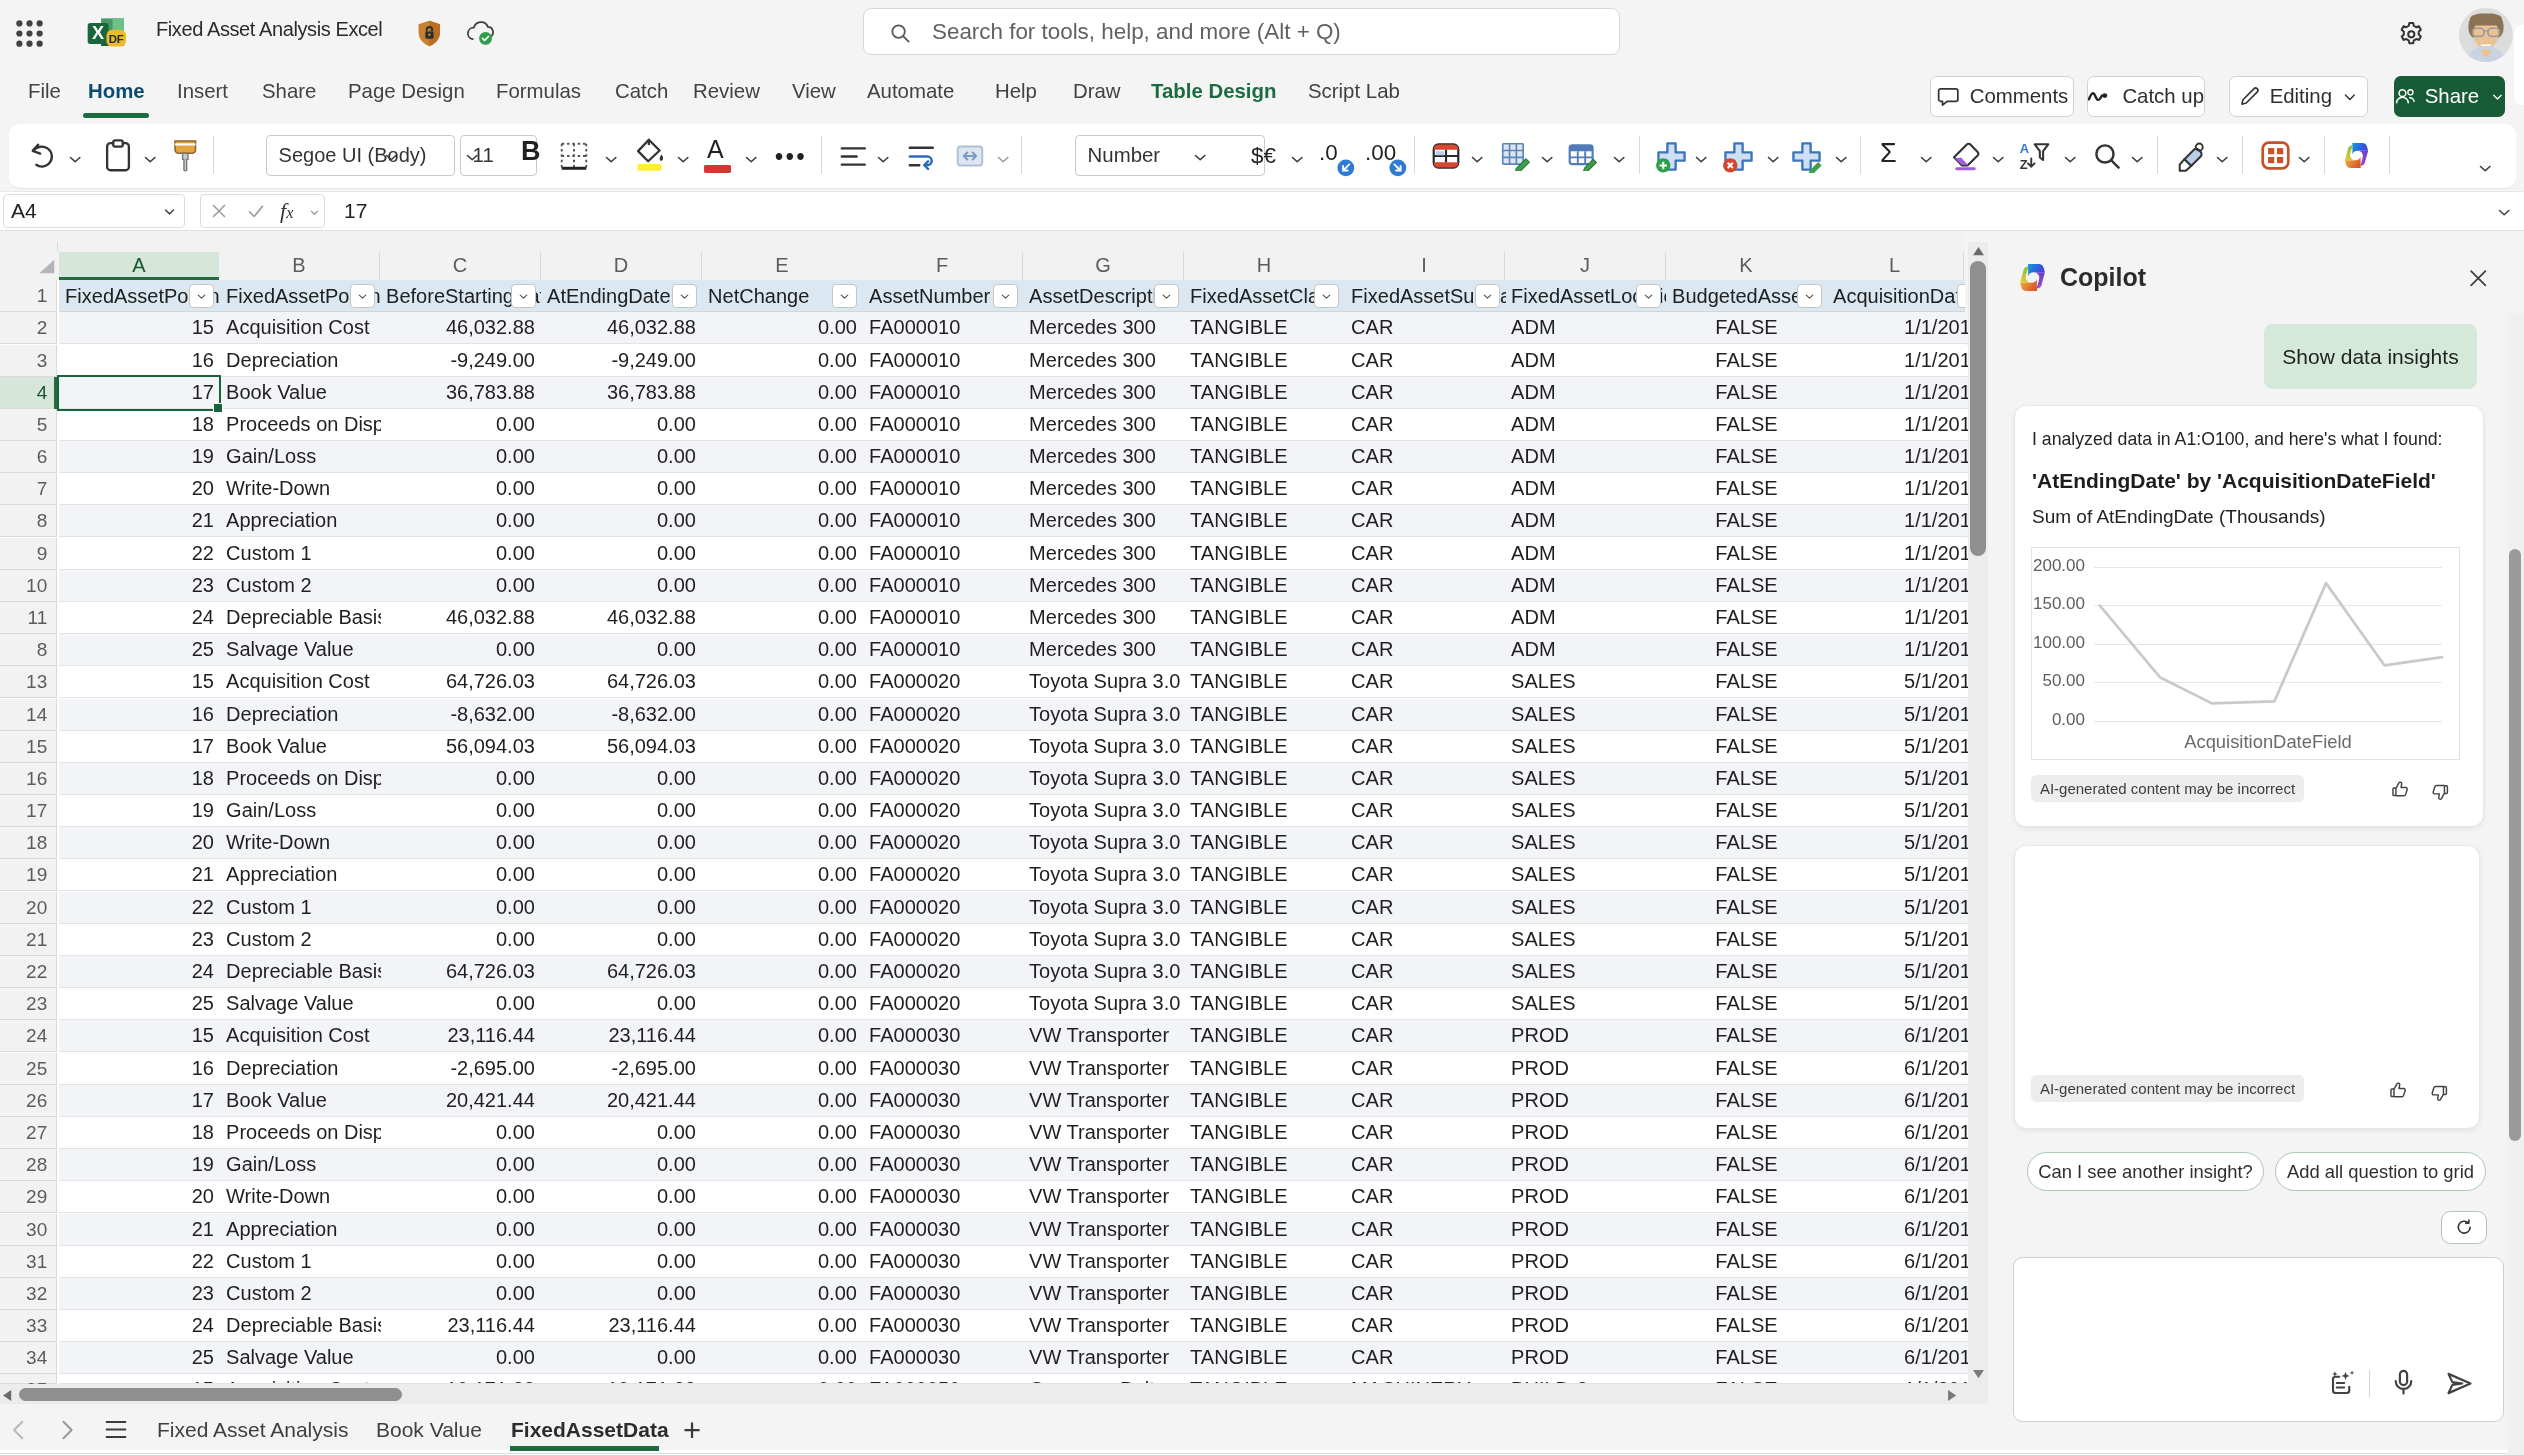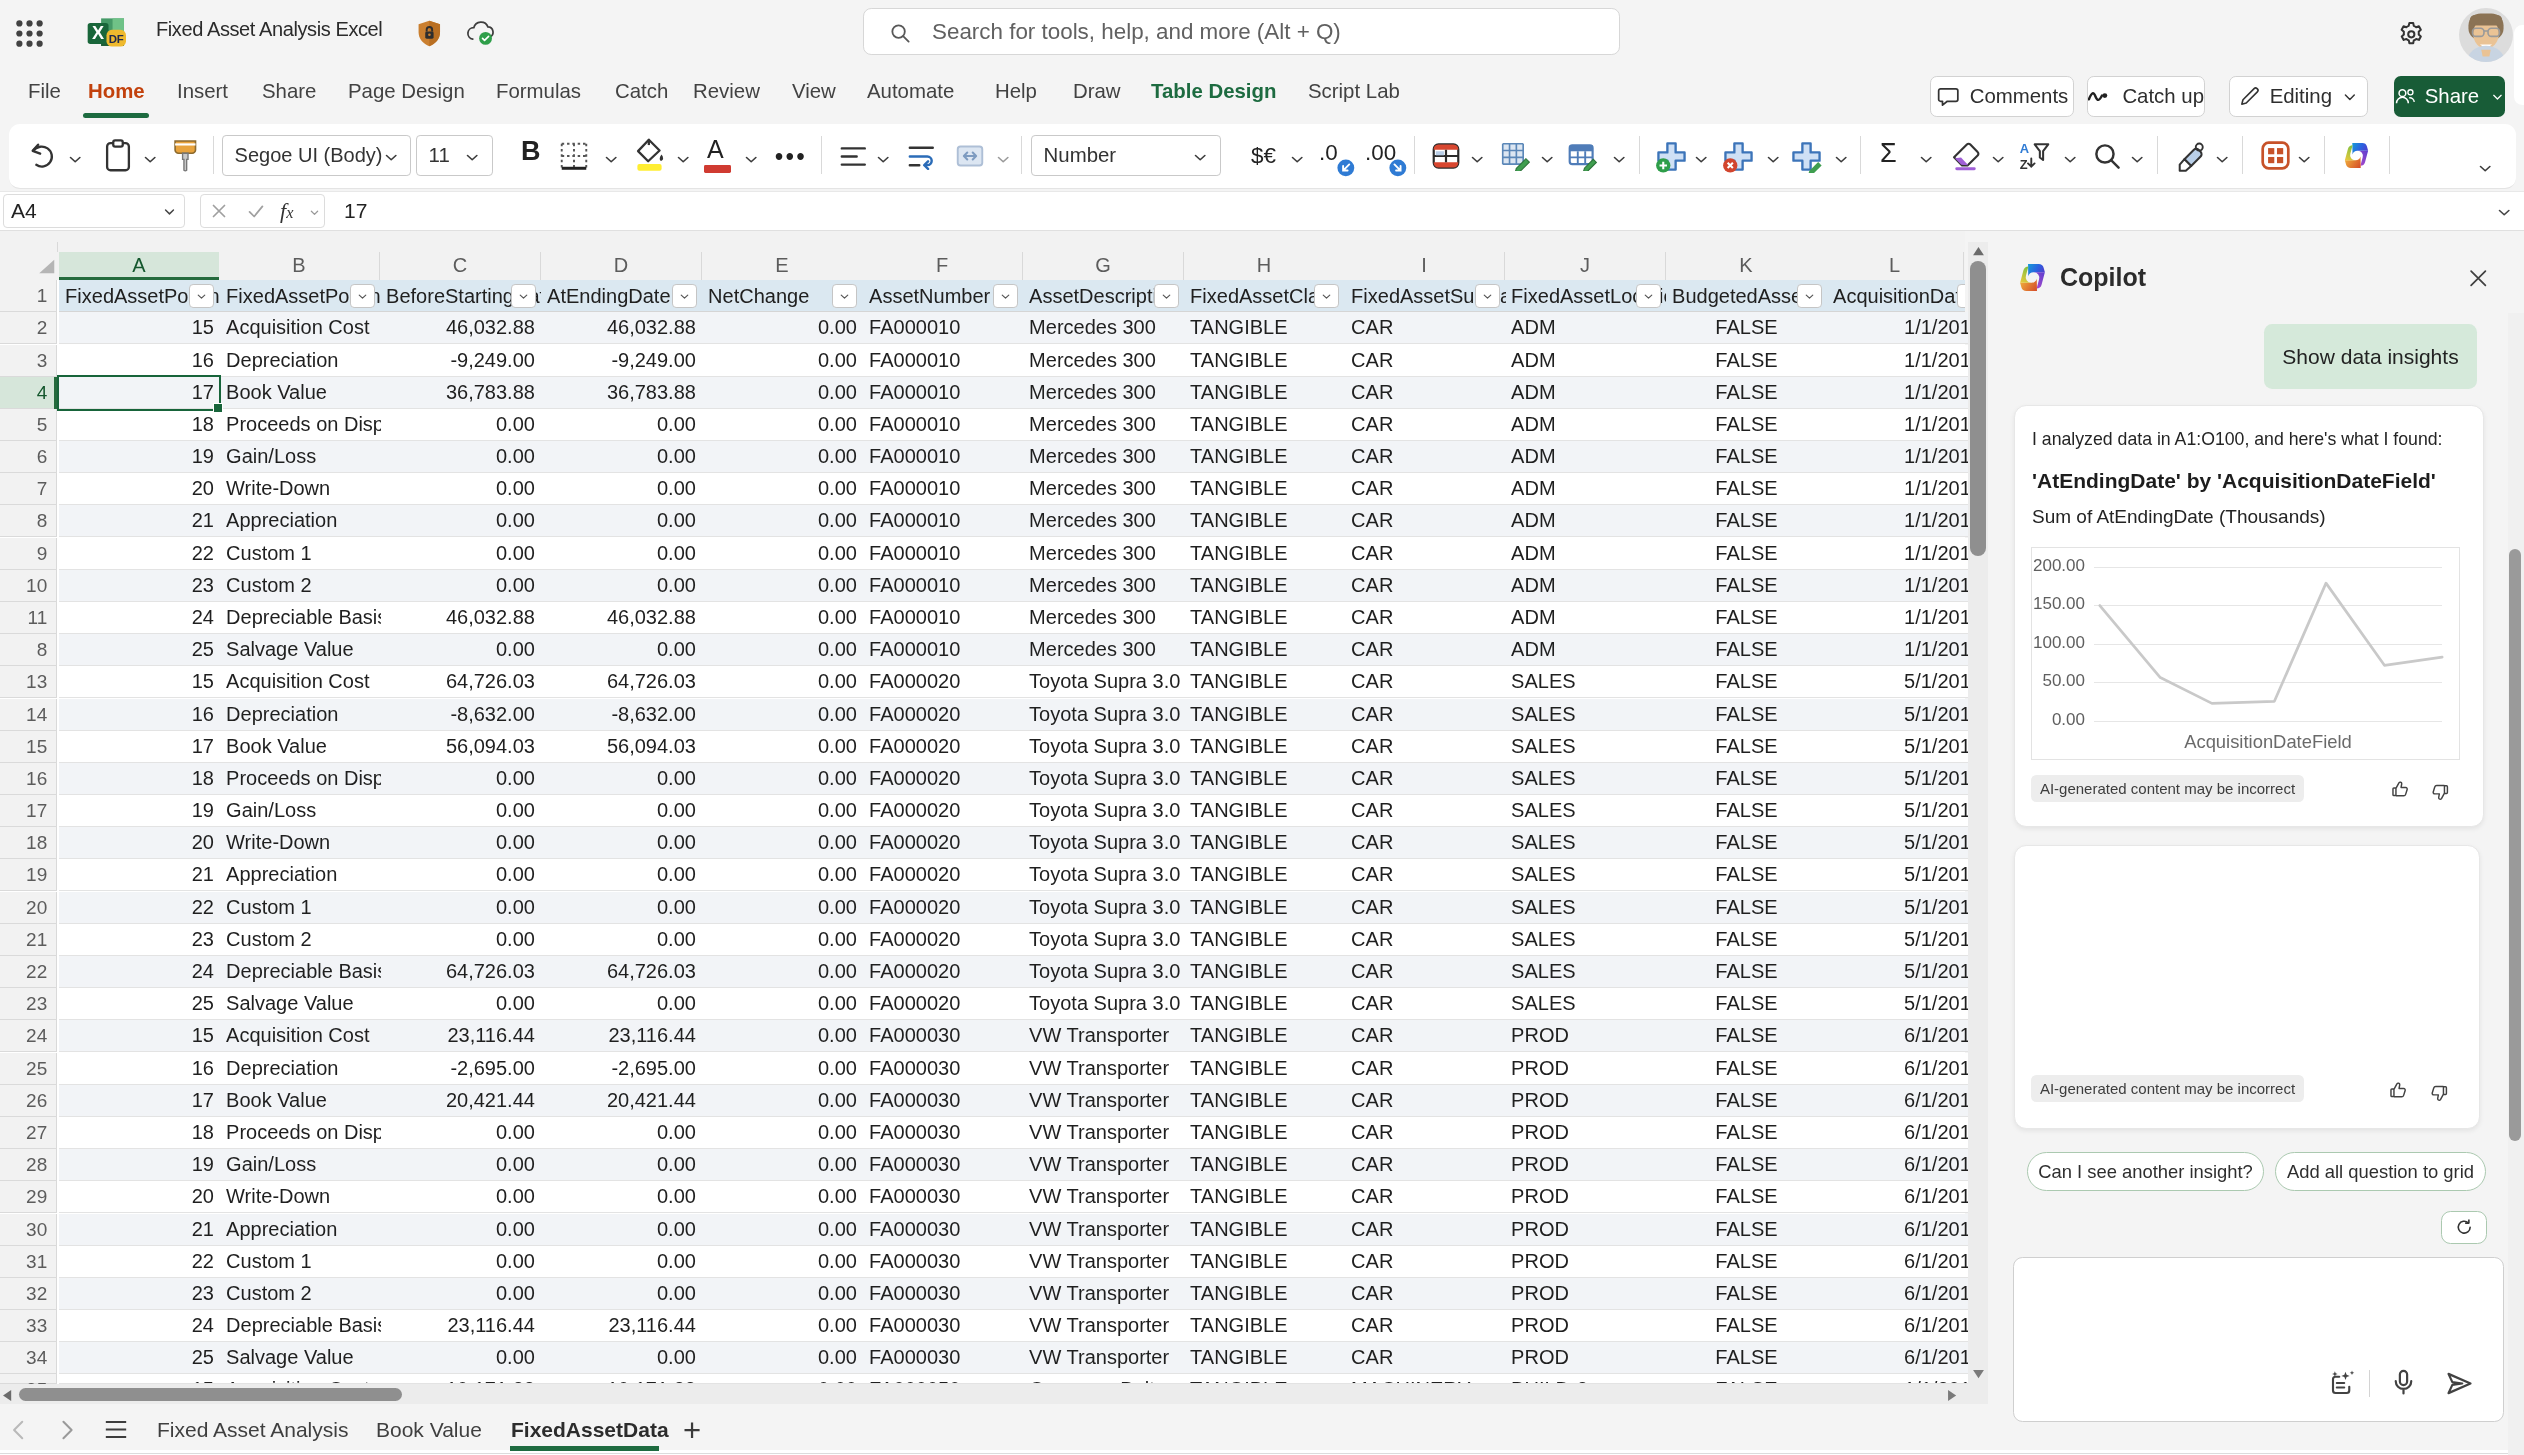--- a/index.html
+++ b/index.html
@@ -1,21 +1,21 @@
 <!DOCTYPE html>
 <html style="font-size:11px"><head><meta charset="utf-8">
 <style>
 *{margin:0;padding:0;box-sizing:border-box;}
 html,body{width:2525px;height:1455px;overflow:hidden;background:#f4f4f4;
 font-family:"Liberation Sans",sans-serif;-webkit-font-smoothing:antialiased;}
 .abs{position:absolute;}
 #page{position:relative;width:2525px;height:1455px;}
 svg{display:block;}
 .tabtx{position:absolute;top:80px;font-size:20.4px;color:#424242;white-space:nowrap;}
-.tbox{position:absolute;background:#fff;border:1.4px solid #c9c9c9;border-radius:4.1px;display:flex;align-items:center;font-size:20.4px;color:#333;}
+.tbox{position:absolute;background:#fff;border:1.4px solid #c9c9c9;border-radius:4.1px;display:flex;align-items:center;font-size:20.4px;color:#333;margin-left:44px;}
 .tdiv{position:absolute;width:1.4px;top:136px;height:38px;background:#d9d9d9;}
 .hcell{position:absolute;top:0;height:100%;overflow:hidden;white-space:nowrap;font-size:20px;color:#202020;padding-left:6.1px;line-height:32px;}
 .fbtn{position:absolute;width:24.5px;height:24px;background:#fff;border:1.4px solid #c5c5c5;border-radius:4.1px;display:flex;align-items:center;justify-content:center;}
 .row{position:absolute;left:0;width:1928px;height:33px;overflow:hidden;}
 .cell{position:absolute;top:0;height:100%;overflow:hidden;white-space:nowrap;font-size:20px;color:#1f1f1f;line-height:31px;}
 .cl{padding-left:6.1px;text-align:left;}
 .cr{padding-right:6.1px;text-align:right;}
 .cc{text-align:center;}
 .rh{position:absolute;left:0;width:57px;background:#f2f2f2;border-bottom:1px solid #dadada;color:#5c5c5c;font-size:19px;text-align:right;padding-right:8.8px;line-height:31px;}
 </style></head>
@@ -81,21 +81,21 @@
 <rect x="43" y="30" width="17" height="12" rx="5" fill="none" stroke="#9a9a9a" stroke-width="2.4"></rect>
 <path d="M37 34 h6" stroke="#9a9a9a" stroke-width="2.2"></path>
 <path d="M31 54 a11 8 0 0 0 18 0" fill="#fff"></path>
 <path d="M12 80 a28 24 0 0 1 56 0 Z" fill="#c8d4e2"></path>
 <path d="M33 62 h14 l-2 10 h-10 Z" fill="#eac395"></path>
 </g>
 </svg>
 <div class="abs" style="left:2514px;top:24.5px;width:13.6px;height:80px;background:#fff;border-radius:8.2px 0 0 8.2px;"></div>
 
 <div class="tabtx" style="left:28px;">File</div>
-<div class="tabtx" style="left:88px;font-weight:bold;color:#c2410c;">Home</div>
+<div class="tabtx" style="left:88px;font-weight:bold;color:#0c4a6e;">Home</div>
 <div class="tabtx" style="left:177px;">Insert</div>
 <div class="tabtx" style="left:262px;">Share</div>
 <div class="tabtx" style="left:348px;">Page Design</div>
 <div class="tabtx" style="left:496px;">Formulas</div>
 <div class="tabtx" style="left:615px;">Catch</div>
 <div class="tabtx" style="left:693px;">Review</div>
 <div class="tabtx" style="left:792px;">View</div>
 <div class="tabtx" style="left:867px;">Automate</div>
 <div class="tabtx" style="left:995px;">Help</div>
 <div class="tabtx" style="left:1073px;">Draw</div>

